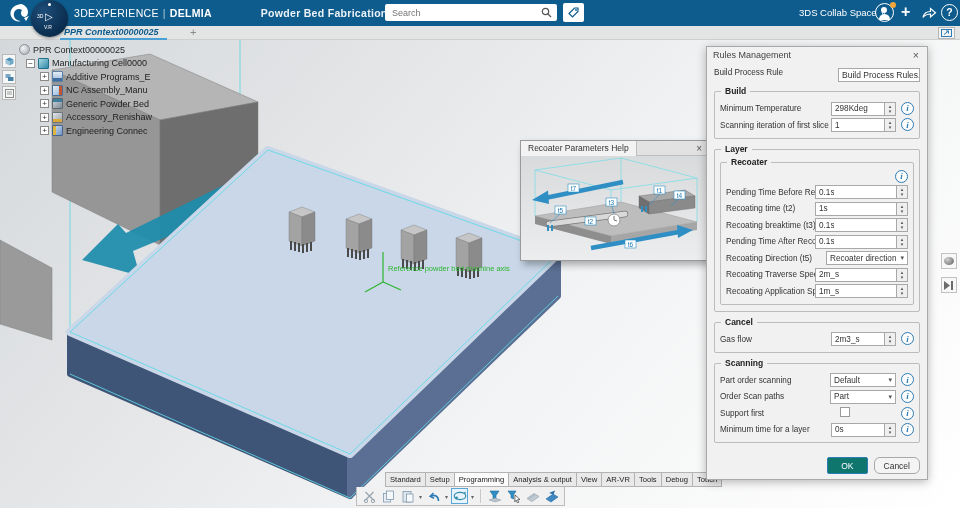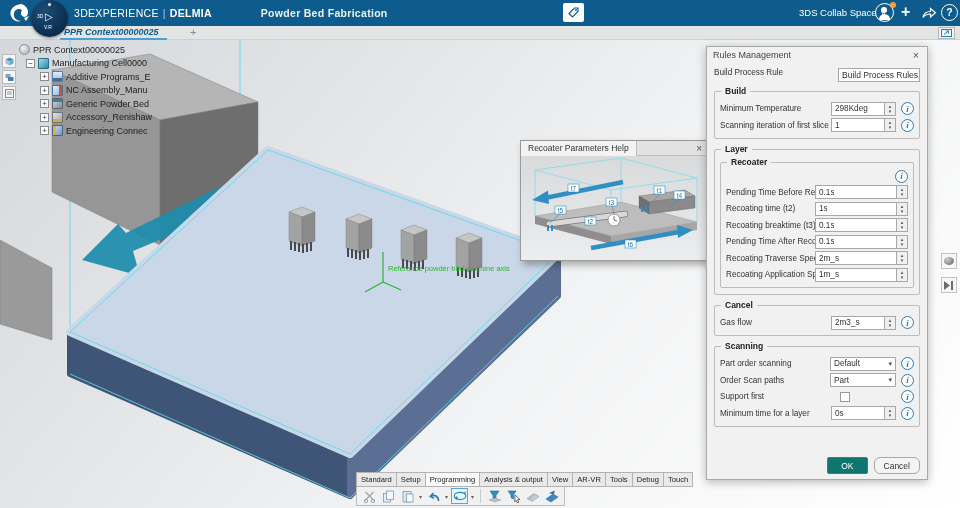--- a/index.html
+++ b/index.html
@@ -90,40 +90,40 @@
   .rule-row{display:flex;margin:4px 0 9px;}
   .rule-row .flabel{flex:1;}
   .rule-input{width:82px;height:14px;background:#fff;border:1px solid #a8a8a8;padding:0 3px;display:flex;align-items:center;
               white-space:nowrap;overflow:hidden;}
   .group{position:relative;border:1px solid #bcbcbc;border-radius:2px;margin:0 0 10px;padding:7px 5px 3px;}
   .group .group{margin:5px 0 3px;}
   .gtitle{position:absolute;top:-6px;left:6px;background:#f1f1f1;padding:0 4px;font-weight:bold;font-size:8.5px;color:#222;}
   .frow{display:flex;align-items:center;height:14px;margin:2.5px 0;}
   .frow.head{justify-content:flex-end;height:13px;margin:0 0 1px;}
   .flabel{flex:1;font-size:8.2px;white-space:nowrap;overflow:hidden;}
-  .fctl{display:flex;align-items:center;margin-left:auto;flex:none;}
+  .fctl{display:flex;align-items:flex-start;margin-left:auto;flex:none;}
   .vbox{display:flex;align-items:center;width:54px;height:14px;background:#fff;border:1px solid #a8a8a8;padding:0 3px;font-size:8.2px;}
   .vbox.wide{width:82px;}
   .vbox.dd{width:66px;justify-content:space-between;}
   .vbox.dd.wide{width:82px;}
   .vbox .val{white-space:nowrap;overflow:hidden;}
   .ddar{color:#555;font-size:7px;}
   .spin{width:11px;height:14px;border:1px solid #a8a8a8;border-left:none;background:#efefef;display:flex;
         flex-direction:column;align-items:center;justify-content:center;font-size:5px;color:#555;line-height:5px;}
   .info{width:13px;height:13px;border:1px solid #2d7cb5;border-radius:50%;color:#2d7cb5;
         font-family:"Liberation Serif",serif;font-style:italic;font-weight:bold;font-size:9px;
         display:flex;align-items:center;justify-content:center;margin-left:5px;flex:none;background:#fdfdfd;}
   .checkbox{width:10px;height:10px;border:1px solid #9a9a9a;background:#fff;margin-right:46px;}
   .rp-footer{position:absolute;bottom:5px;right:7px;display:flex;gap:6px;}
   .btn-ok{background:#0f766e;border:1px solid #2d7cb5;color:#fff;font-size:8.5px;padding:2.5px 13px;border-radius:2px;}
   .btn-cancel{background:#f4f4f4;border:1px solid #a8a8a8;color:#333;font-size:8.5px;padding:2.5px 9px;border-radius:6px;}
 
   
   .ribbon{position:absolute;left:356px;top:472px;z-index:18;}
-  .ribbon-tabs{display:flex;}
+  .ribbon-tabs{display:flex;margin-left:29px;}
   .rtab{border:1px solid #b3b3b3;border-right:none;background:#e9e9e9;font-size:7.6px;padding:2px 4px;color:#222;white-space:nowrap;}
   .rtab:last-child{border-right:1px solid #b3b3b3;}
   .rtab.active{background:#fbfbfb;}
   .ribbon-icons{display:flex;align-items:center;background:#f1f1f1;border:1px solid #bdbdbd;border-top:none;
                 padding:1px 4px;height:19px;gap:2px;width:max-content;}
   .ricon{width:17px;height:16px;display:flex;align-items:center;justify-content:center;}
   .ricon.sel{border:1px solid #58a6d8;background:#e9f3fb;}
   .rdrop{font-size:6px;color:#666;margin:0 1px;}
   .rsep{width:1px;height:14px;background:#c9c9c9;margin:0 3px;}
 
@@ -143,20 +143,27 @@
       <path d="M19,17 L24,15 L21,20 Z" fill="#fff"></path>
     </svg>
     <div class="compass">
       <span class="c-dot"></span>
       <span class="c-dim">3D</span>
       <span class="c-play">▷</span>
       <span class="c-ver">V.R</span>
     </div>
     <div class="title">
       <span class="brand">3DEXPERIENCE</span><span class="sep">|</span><span class="app">DELMIA</span><span class="module">Powder Bed Fabrication</span>
+    </div>
+    <div class="search">
+      <input placeholder="Search" style="">
+      <svg width="11" height="11" viewBox="0 0 11 11">
+        <circle cx="4.5" cy="4.5" r="3.2" fill="none" stroke="#555" stroke-width="1.2"></circle>
+        <line x1="7" y1="7" x2="10" y2="10" stroke="#555" stroke-width="1.2"></line>
+      </svg>
     </div>
     <div class="tagbtn">
       <svg width="13" height="13" viewBox="0 0 13 13">
         <path d="M2,7.5 L7.5,2 L11,2 L11,5.5 L5.5,11 Z" fill="none" stroke="#0e5c8d" stroke-width="1.2"></path>
         <circle cx="9" cy="4" r="0.9" fill="#0e5c8d"></circle>
       </svg>
     </div>
     <div class="collab">
       <span>3DS Collab Space</span><span class="chev">∨</span>
     </div>
@@ -494,20 +501,29 @@
                 <span class="vbox wide">
                   <span class="val">0.1s</span>
                 </span>
                 <span class="spin">
                   <span>▴</span>
                   <span>▾</span>
                 </span>
               </span>
             </div>
             <div class="frow">
+              <span class="flabel">Recoating Direction (t5)</span>
+              <span class="fctl">
+                <span class="vbox dd wide">
+                  <span class="val">Recoater direction</span>
+                  <span class="ddar">▾</span>
+                </span>
+              </span>
+            </div>
+            <div class="frow">
               <span class="flabel">Recoating Traverse Speed (t6)</span>
               <span class="fctl">
                 <span class="vbox wide">
                   <span class="val">2m_s</span>
                 </span>
                 <span class="spin">
                   <span>▴</span>
                   <span>▾</span>
                 </span>
               </span>

